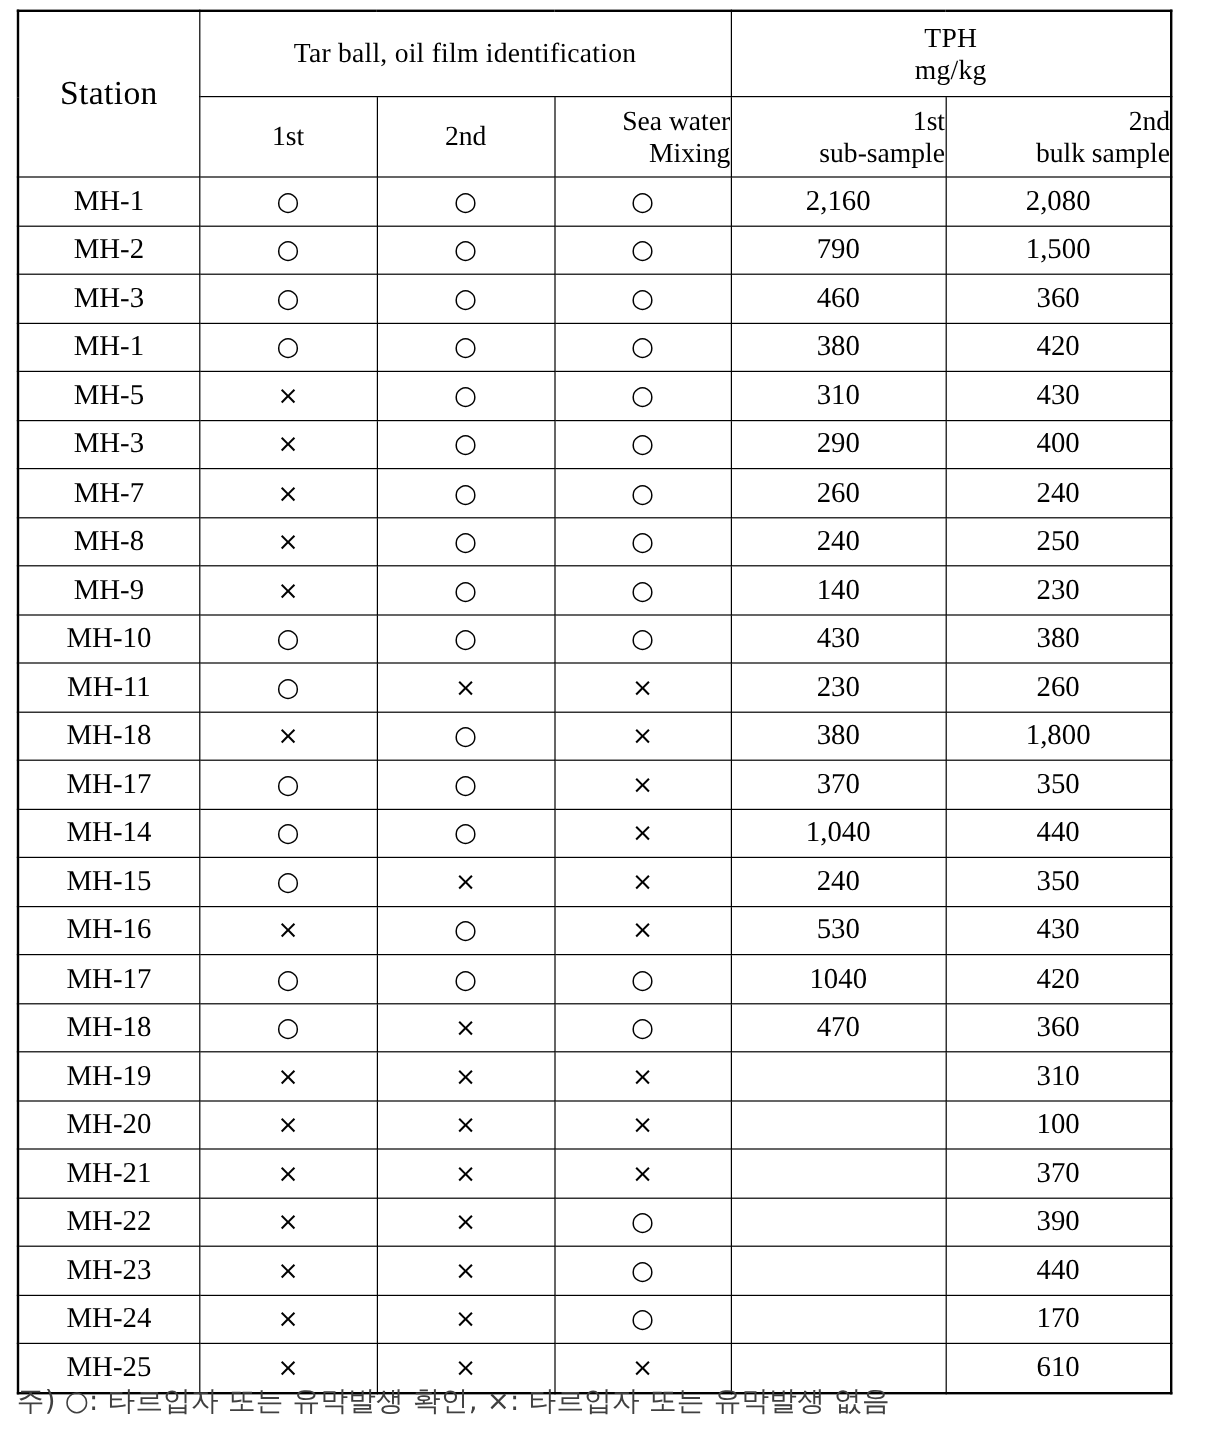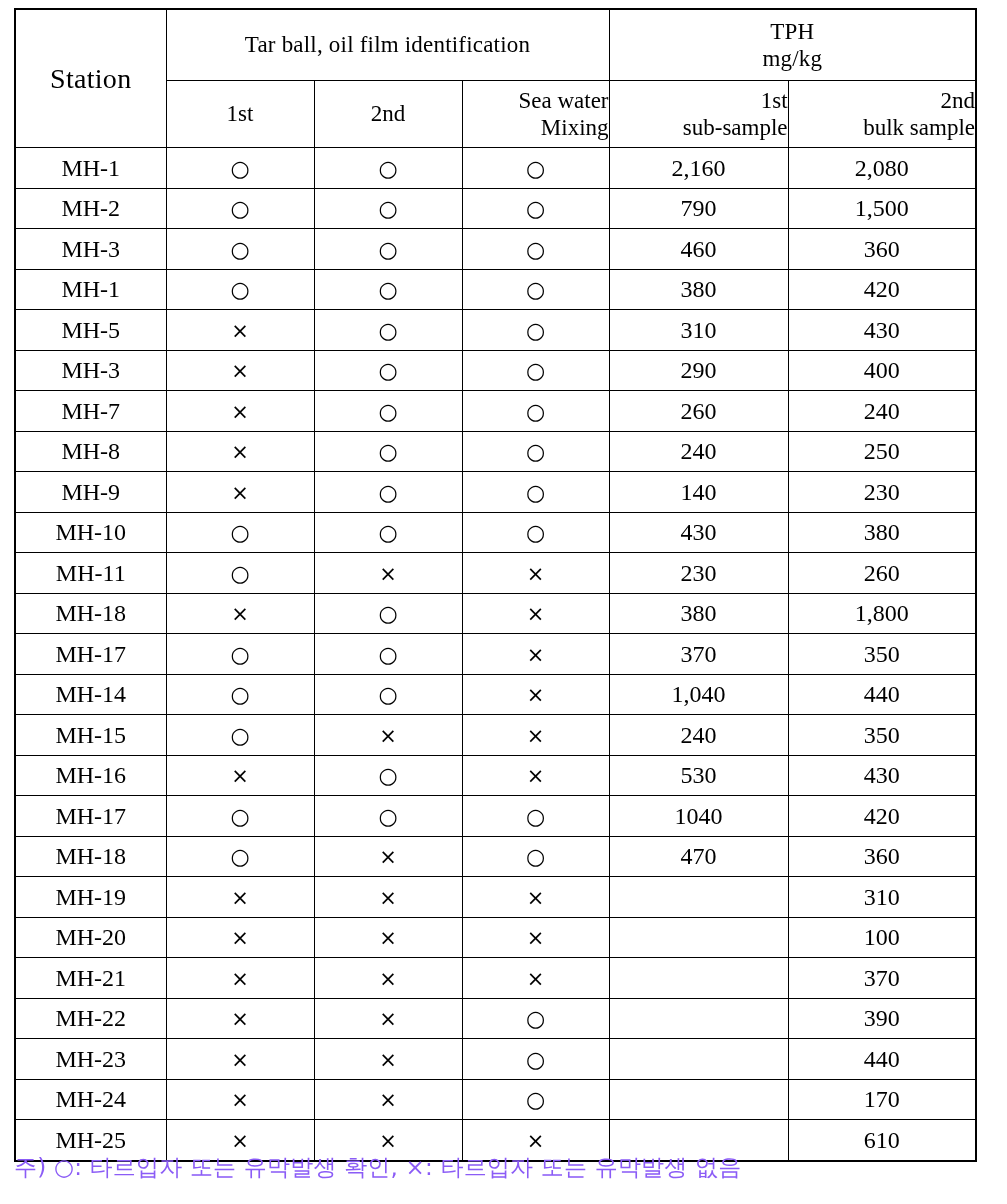--- a/index.html
+++ b/index.html
@@ -98,21 +98,21 @@
   .mark-circle { font-size: 22px; }
   .mark-cross  { font-size: 21px; }
 
   .footnote {
     position: absolute;
     left: 14px;
     top: 1152px;
     width: 980px;
     font-family: "DejaVu Sans", sans-serif;
     font-size: 23px;
-    color: #8b5cf6;
+    color: #404040;
     white-space: nowrap;
     letter-spacing: 0.2px;
   }
 </style>
 </head>
 <body>
 
 <div class="page">
 
   <div class="table-wrap">

